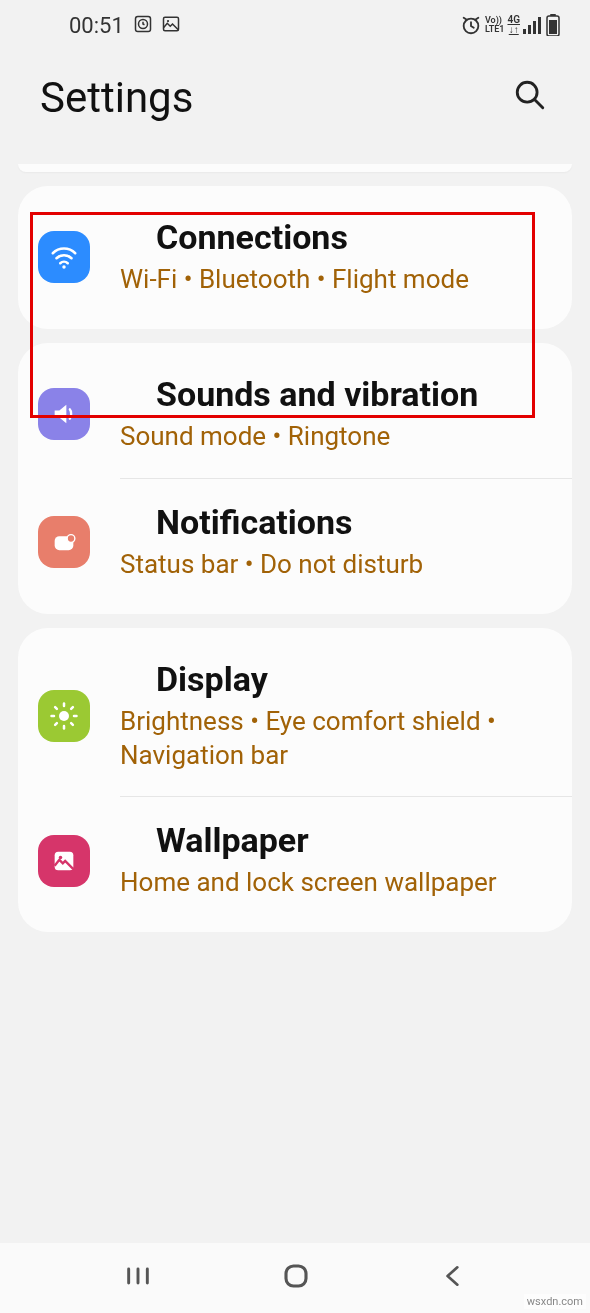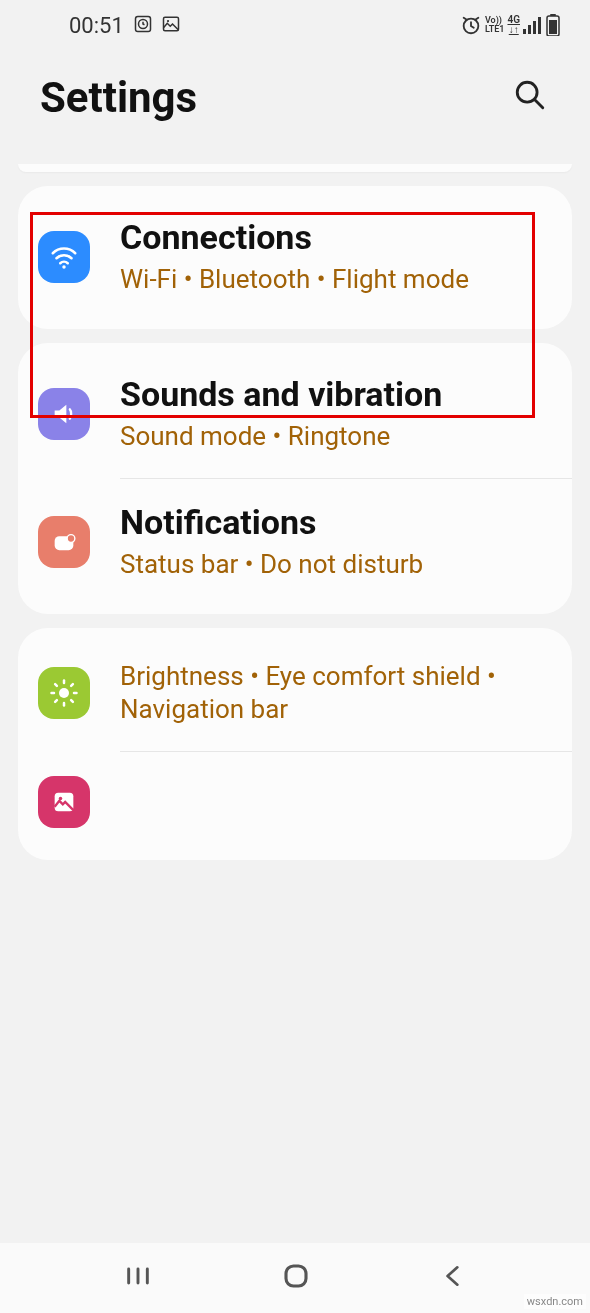--- a/index.html
+++ b/index.html
@@ -24,21 +24,21 @@
   .status-right { display: flex; align-items: center; gap: 3px; }
   .status-right svg { display: block; }
   .header {
     display: flex;
     align-items: center;
     justify-content: space-between;
     padding: 20px 35px 40px 40px;
   }
   .header-title {
     font-size: 42px;
-    font-weight: 700;
+    font-weight: 400;
     color: #111;
   }
   .search-icon-wrap { padding: 8px; }
   .thin-shadow {
     height: 8px;
     margin: 0 18px 6px 18px;
     background: #fcfcfc;
     border-radius: 0 0 26px 26px;
     box-shadow: 0 1px 2px rgba(0,0,0,0.04);
   }
@@ -69,20 +69,21 @@
   .row-icon.coral  { background: #e87e6b; }
   .row-icon.green  { background: #9bc933; }
   .row-icon.pink   { background: #d6356a; }
   .row-text { flex: 1; }
   .row-title {
     font-size: 34px;
     font-weight: 700;
     color: #111;
     line-height: 1.15;
     margin-bottom: 6px;
+    margin-left: 36px;
   }
   .row-sub {
     font-size: 26px;
     color: #a16207;
     line-height: 1.3;
   }
   .divider {
     height: 1px;
     background: #e6e6e6;
     margin-left: 102px;
@@ -243,31 +244,36 @@
             <line x1="2" y1="12" x2="4" y2="12"></line>
             <line x1="20" y1="12" x2="22" y2="12"></line>
             <line x1="4.9" y1="4.9" x2="6.3" y2="6.3"></line>
             <line x1="17.7" y1="17.7" x2="19.1" y2="19.1"></line>
             <line x1="4.9" y1="19.1" x2="6.3" y2="17.7"></line>
             <line x1="17.7" y1="6.3" x2="19.1" y2="4.9"></line>
           </g>
         </svg>
     </div>
     <div class="row-text">
+      <div class="row-title">Display</div>
       <div class="row-sub">Brightness  •  Eye comfort shield  •  Navigation bar</div>
     </div>
   </div>
   <div class="divider"></div>
   <div class="row">
     <div class="row-icon pink">
       <svg width="28" height="28" viewBox="0 0 24 24">
           <rect x="4" y="4" width="16" height="16" rx="3" fill="#fff"></rect>
           <path d="M4 16l4-5 3 3 2-2 7 7" stroke="#d6356a" stroke-width="2" fill="none"></path>
           <circle cx="9" cy="9" r="1.5" fill="#d6356a"></circle>
         </svg>
+    </div>
+    <div class="row-text">
+      <div class="row-title">Wallpaper</div>
+      <div class="row-sub">Home and lock screen wallpaper</div>
     </div>
   </div>
 </div>
 
 <div class="highlight-box"></div>
 
 <div class="navbar">
   <div>
     <svg width="28" height="28" viewBox="0 0 24 24">
         <line x1="4" y1="6" x2="4" y2="18" stroke="#555" stroke-width="2.5" stroke-linecap="round"></line>

